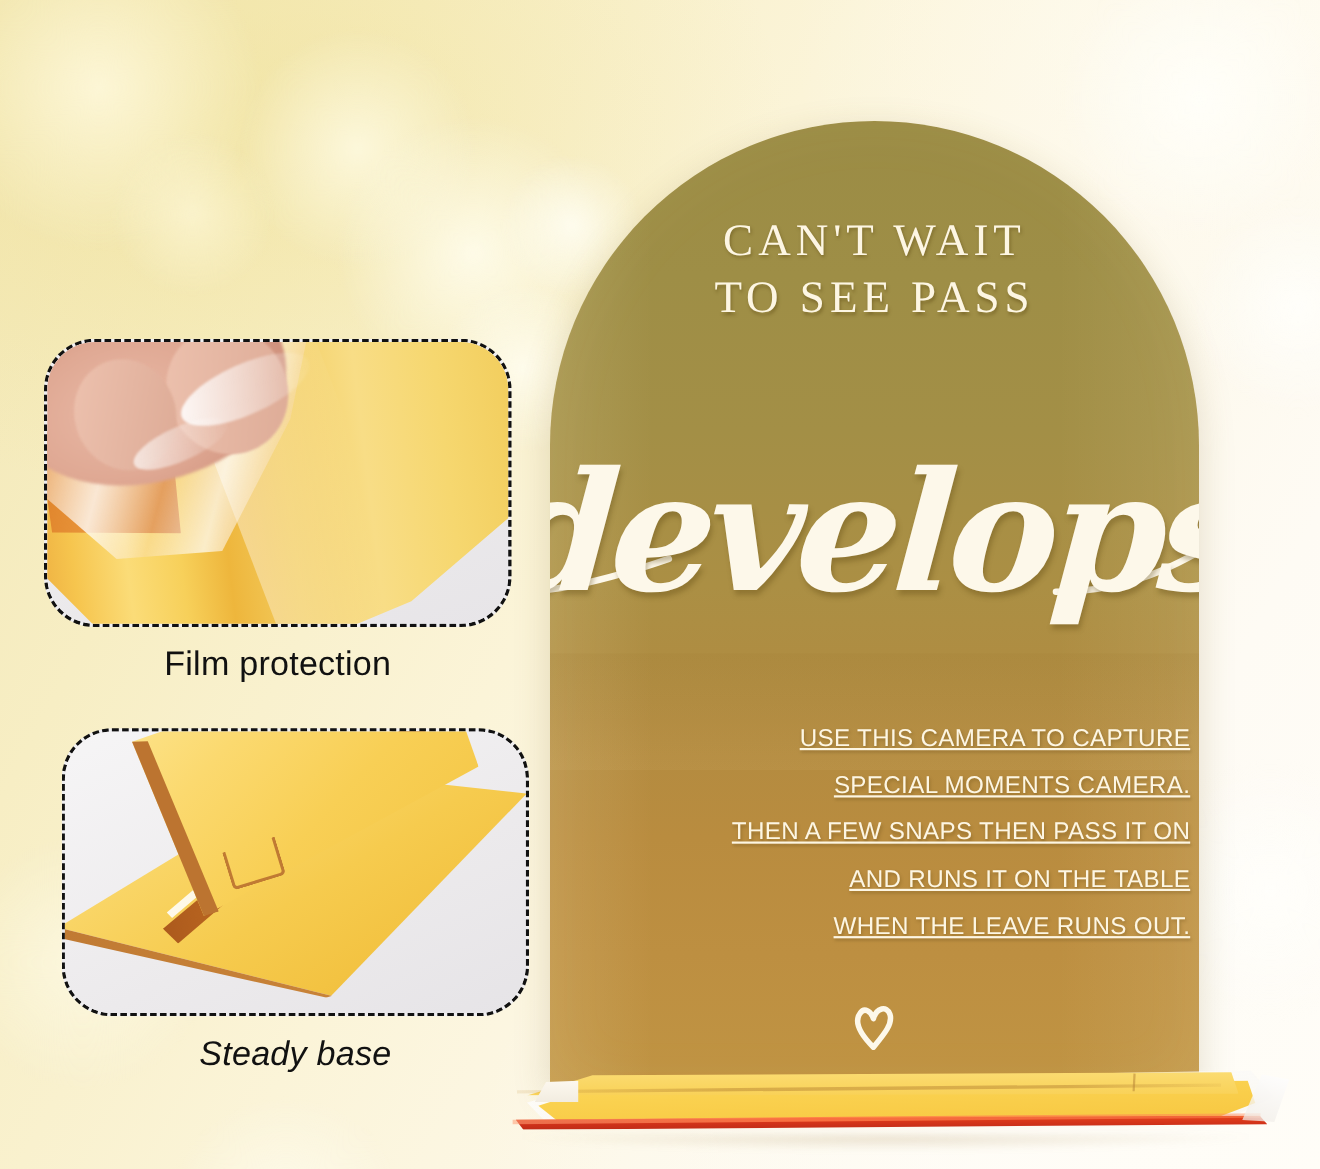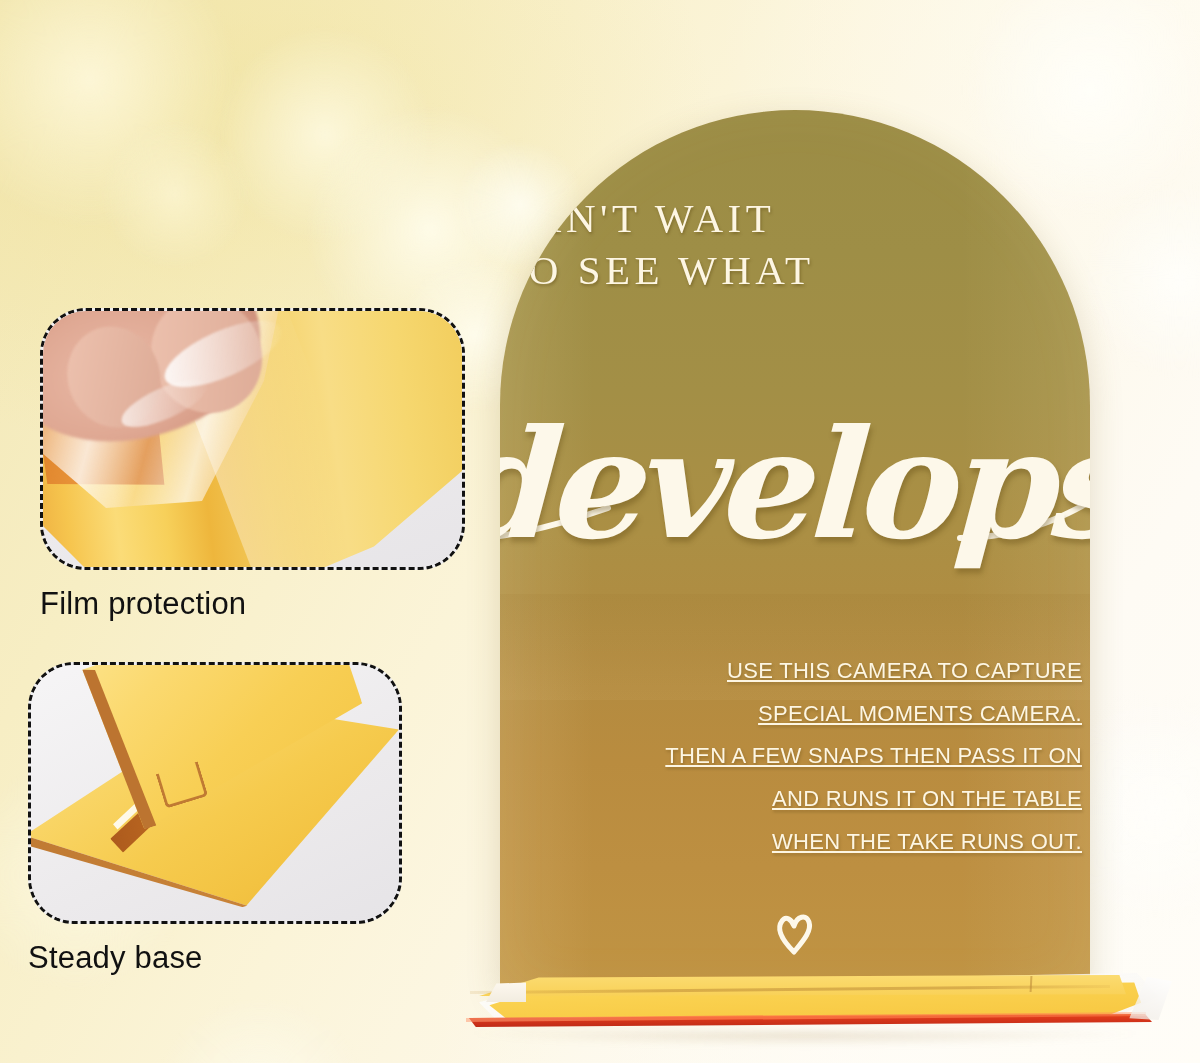--- a/index.html
+++ b/index.html
@@ -39,21 +39,21 @@
   .photo-frame {
     position:absolute; left:0; top:0; right:0; bottom:0;
     border:3px dashed #111;
     border-radius:46px;
     overflow:hidden;
     background:#efeef0;
   }
   .photo-inner { position:absolute; inset:0; overflow:hidden; }
   .caption {
     position:absolute; left:0; right:0;
-    text-align:left;
+    text-align:center;
     color:#111;
     font-size:31px;
     font-weight:400;
     letter-spacing:.2px;
     white-space:nowrap;
   }
 
   
   .p1-bg { position:absolute; inset:0; background:linear-gradient(160deg,#f3f1f2 0%,#eceaec 55%,#e7e5e8 100%); }
   .p1-sheet {
@@ -191,21 +191,21 @@
     background:linear-gradient(270deg, rgba(255,245,205,.10), rgba(255,245,205,0));
   }
   #arch .band {
     position:absolute; left:0; right:0; top:55%; height:12%;
     background:linear-gradient(180deg, rgba(150,110,40,.10), rgba(255,235,180,.05));
   }
 
   
   #headline {
     position:absolute; left:0; right:0; top:82px;
-    text-align:left;
+    text-align:center;
     font-family:"Liberation Serif", serif;
     color:#fdf6e3;
     font-size:41px;
     line-height:1.28;
     letter-spacing:4.5px;
     text-shadow:1px 2px 3px rgba(80,60,10,.40);
   }
   #headline div { white-space:nowrap; }
 
   
@@ -321,37 +321,37 @@
 </div>
 
 <div id="sign-wrap">
   <div id="arch">
     <div class="sheen-l"></div>
     <div class="sheen-r"></div>
     <div class="band"></div>
 
     <div id="headline">
       <div>CAN'T WAIT</div>
-      <div>TO SEE WHAT</div>
+      <div>TO SEE PASS</div>
     </div>
 
     <div id="script-zone">
       <svg viewBox="0 0 710 250" preserveAspectRatio="none">
         <path d="M4,152 C60,152 110,140 168,120" fill="none" stroke="#fdf8ea" stroke-width="6" stroke-linecap="round"></path>
         <path d="M520,150 C590,150 640,124 706,78" fill="none" stroke="#fdf8ea" stroke-width="6" stroke-linecap="round"></path>
       </svg>
       <div id="script-word">develops</div>
     </div>
 
     <div id="body-copy">
       <div>USE THIS CAMERA TO CAPTURE</div>
       <div>SPECIAL MOMENTS CAMERA.</div>
       <div>THEN A FEW SNAPS THEN PASS IT ON</div>
       <div>AND RUNS IT ON THE TABLE</div>
-      <div>WHEN THE TAKE RUNS OUT.</div>
+      <div>WHEN THE LEAVE RUNS OUT.</div>
     </div>
 
     <div id="heart">
       <svg width="54" height="50" viewBox="0 0 54 50">
         <path d="M14,11 C8,19 14,30 26,42 C35,31 44,21 41,12 C38,4 29,6 26,16 C24,10 18,5 14,11 Z" fill="none" stroke="#fdf8ea" stroke-width="5" stroke-linecap="round" stroke-linejoin="round"></path>
       </svg>
     </div>
   </div>
 </div>
 
@@ -381,21 +381,21 @@
         <div class="p1-hand"></div>
         <div class="p1-finger" style="left:26%; top:-6%; width:26%; height:46%; transform:rotate(-28deg);"></div>
         <div class="p1-finger" style="left:6%; top:6%; width:22%; height:40%; transform:rotate(-20deg);"></div>
         <div class="p1-hl" style="left:28%; top:8%; width:30%; height:18%; transform:rotate(-24deg);"></div>
         <div class="p1-hl" style="left:18%; top:30%; width:22%; height:12%; transform:rotate(-24deg); opacity:.75;"></div>
       </div>
     </div>
     <div class="caption" style="top:278px;">Film protection</div>
   </div>
 
-  <div class="card" style="left:28px; top:662px; width:374px; height:330px;">
+  <div class="card" style="left:56px; top:662px; width:425px; height:330px;font-style:italic;">
     <div class="photo-frame" style="height:262px;">
       <div class="photo-inner">
         <div class="p2-bg"></div>
         <div class="p2-plate"></div>
         <div class="p2-plate-edge"></div>
         <div class="p2-groove"></div>
         <div class="p2-groove-hl"></div>
         <div class="p2-panel"></div>
         <div class="p2-panel-edge"></div>
         <div class="p2-notch"></div>

